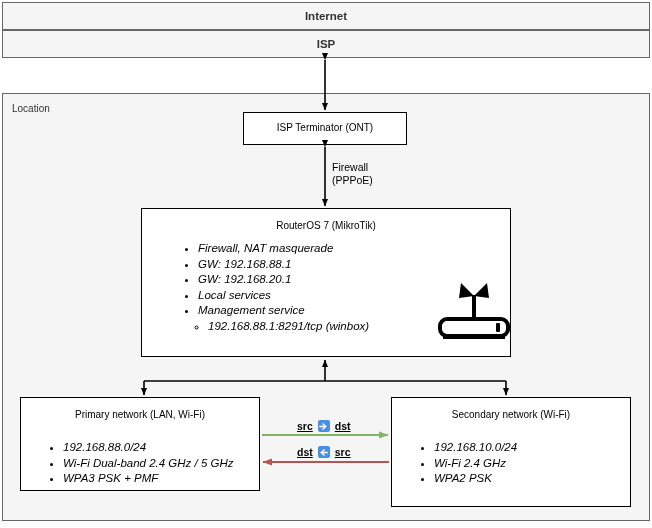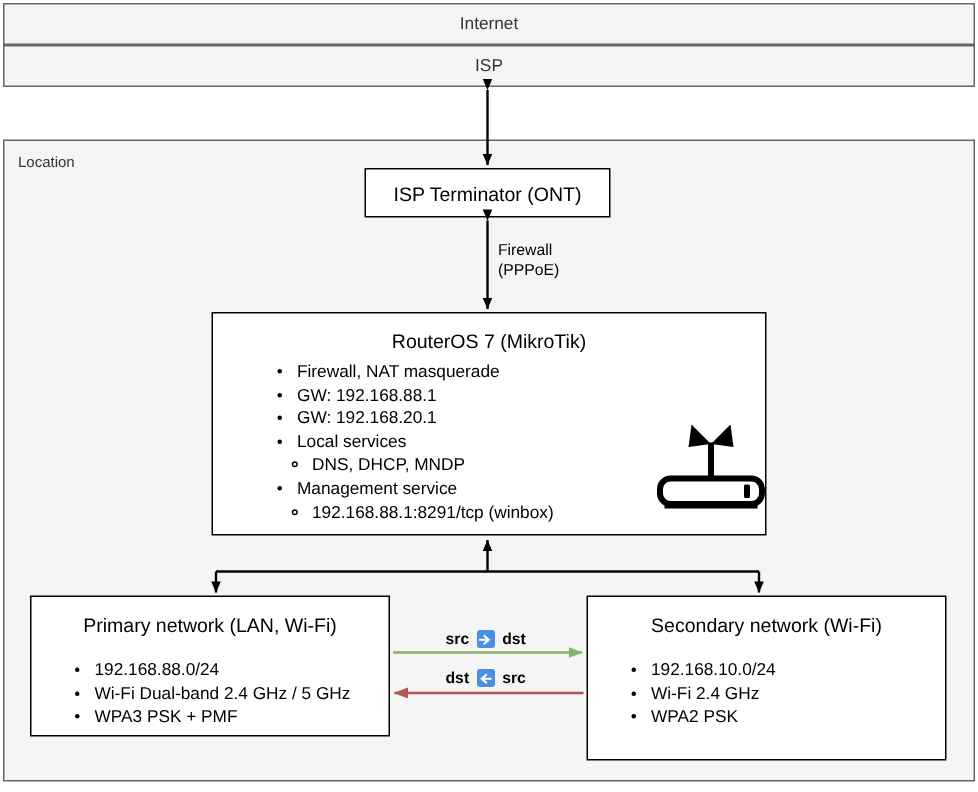--- a/index.html
+++ b/index.html
@@ -22,21 +22,21 @@
     box-sizing: border-box;
   }
   
   .band {
     background: #f5f5f5;
     border: 1px solid #666666;
     display: flex;
     align-items: center;
     justify-content: center;
     font-size: 11.5px;
-    font-weight: normal;
+    font-weight: bold;
     color: #333333;
   }
   
   .container-box {
     background: #f5f5f5;
     border: 1px solid #666666;
   }
   .container-label {
     position: absolute;
     font-size: 10px;
@@ -46,27 +46,28 @@
   
   .node {
     background: #ffffff;
     border: 1px solid #000000;
   }
   .node-title {
     position: absolute;
     left: 0;
     right: 0;
     text-align: center;
-    font-size: 13px;
+    font-size: 10px;
     color: #000000;
   }
   ul.blist {
     margin: 0;
     padding: 0 0 0 18px;
     list-style-type: disc;
+    font-style: italic;
   }
   ul.blist li {
     font-size: 11.5px;
     line-height: 15.6px;
     color: #000000;
     white-space: nowrap;
   }
   ul.sublist {
     margin: 0;
     padding: 0 0 0 28px;
@@ -91,20 +92,21 @@
   }
   .flow-label {
     position: absolute;
     font-size: 10.5px;
     font-weight: bold;
     color: #000000;
     white-space: nowrap;
     display: flex;
     align-items: center;
     gap: 5px;
+    text-decoration: underline;
   }
   .badge {
     display: inline-flex;
     align-items: center;
     justify-content: center;
     width: 12px;
     height: 12px;
     border-radius: 2px;
     background: #4a90e2;
   }
@@ -146,25 +148,20 @@
   </div>
 
   <div class="box node" style="left:141px; top:208px; width:370px; height:149px;">
     <div class="node-title" style="top:11px;">RouterOS 7 (MikroTik)</div>
     <div style="position:absolute; left:38px; top:32px;">
       <ul class="blist">
         <li>Firewall, NAT masquerade</li>
         <li>GW: 192.168.88.1</li>
         <li>GW: 192.168.20.1</li>
         <li>Local services</li>
-        <li class="nomarker">
-          <ul class="sublist">
-            <li>DNS, DHCP, MNDP</li>
-          </ul>
-        </li>
         <li>Management service</li>
         <li class="nomarker">
           <ul class="sublist">
             <li>192.168.88.1:8291/tcp (winbox)</li>
           </ul>
         </li>
       </ul>
     </div>
 
     <div class="router-icon" style="left:295px; top:72px;">

